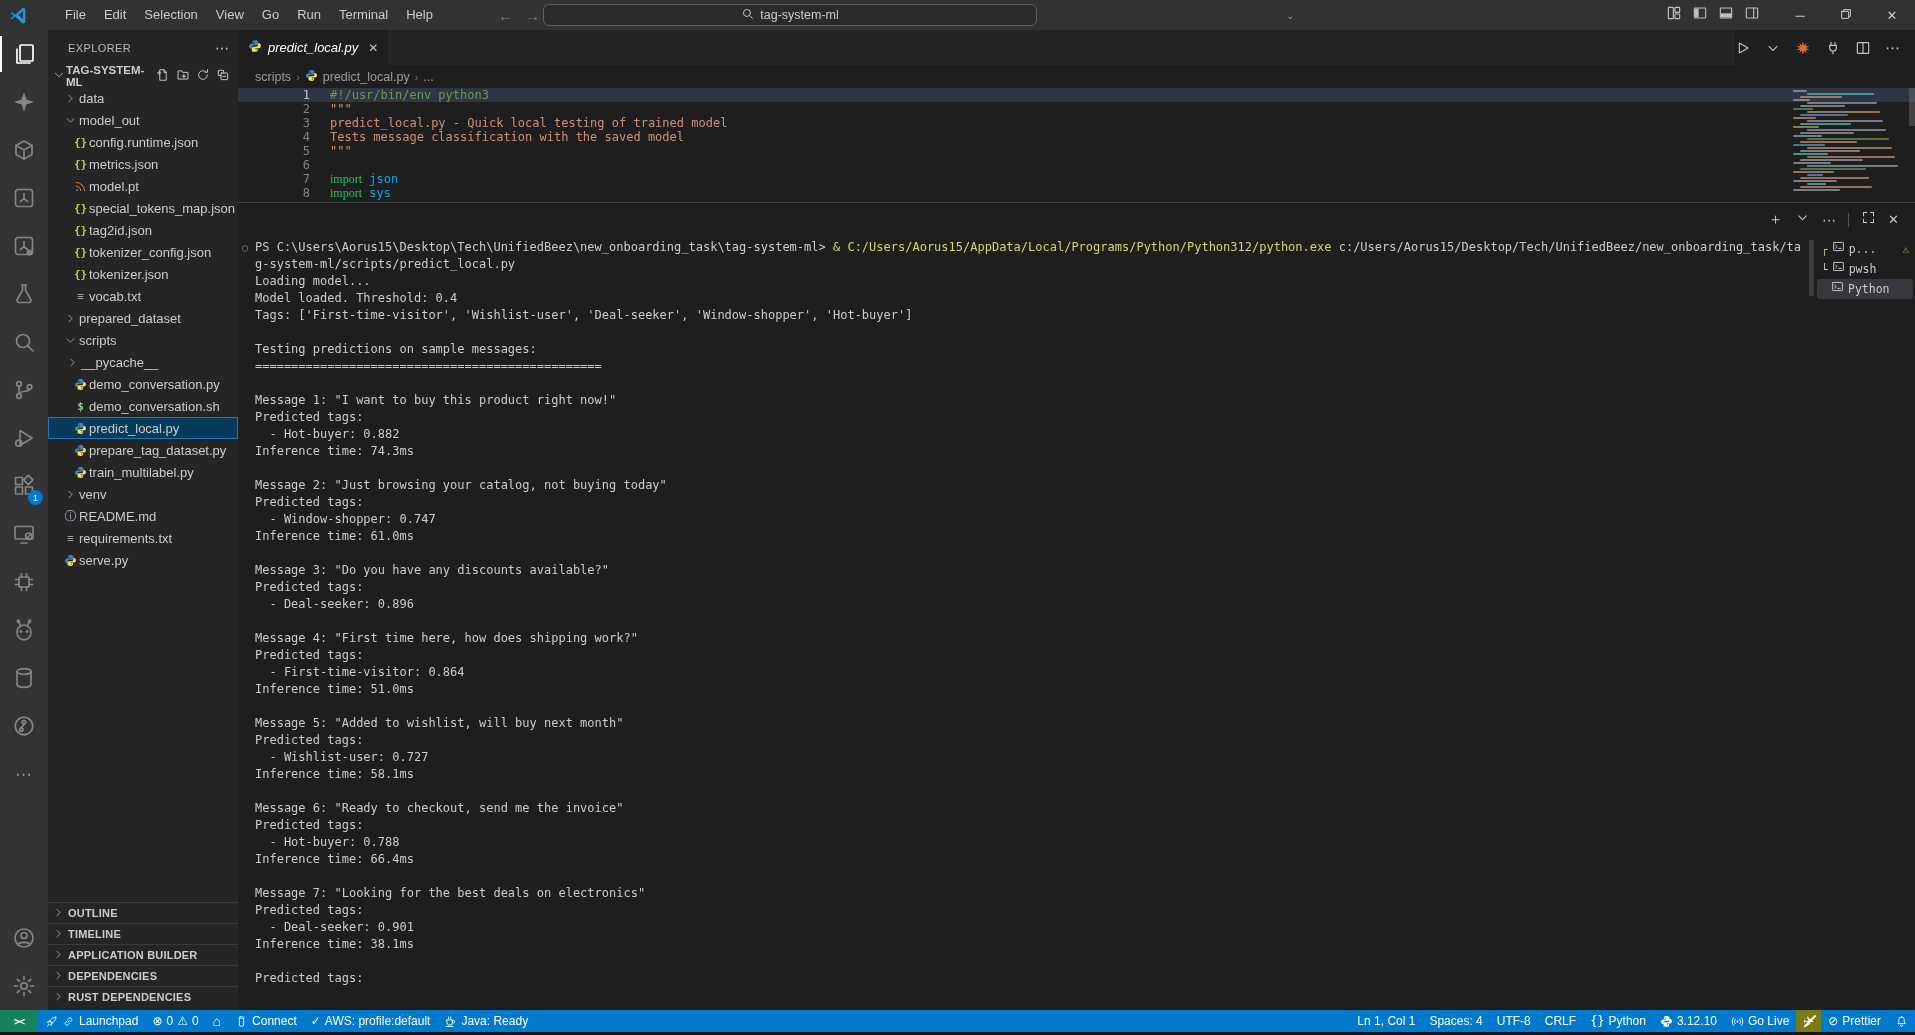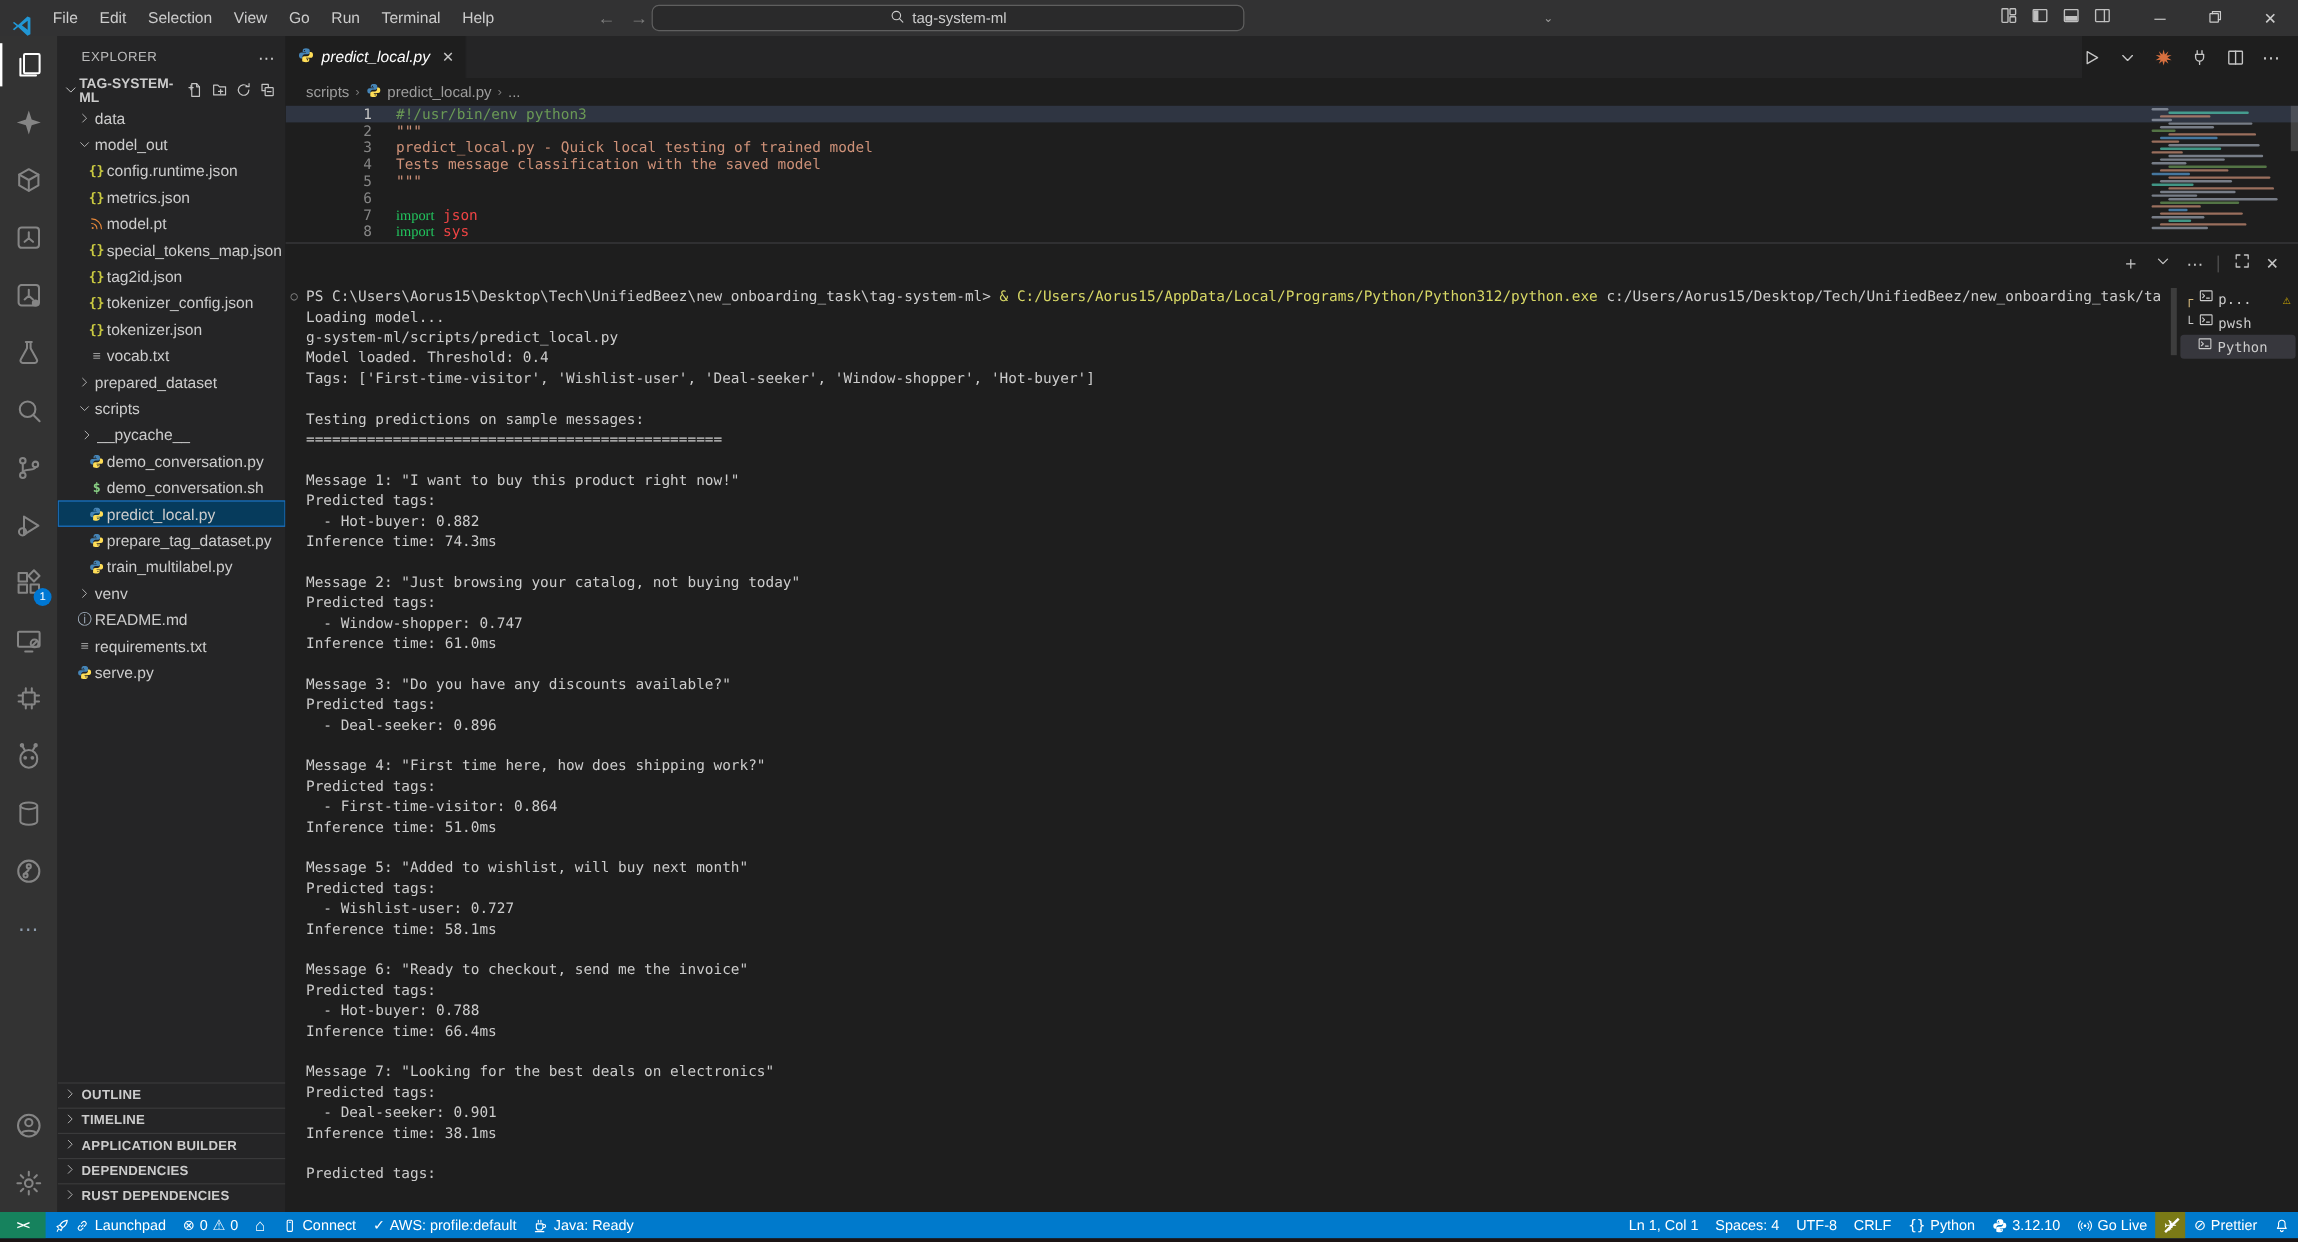--- a/index.html
+++ b/index.html
@@ -1,21 +1,21 @@
 <!DOCTYPE html>
 <html><head>
 <meta charset="utf-8">
 <style>
   * { margin:0; padding:0; box-sizing:border-box; }
   html,body { background:#111; }
   body { font-family:"Liberation Sans", sans-serif; }
   #window { position:relative; width:1915px; height:1035px; background:#1e1e1e; overflow:hidden; color:#cccccc; }
 
   
-  .titlebar { position:absolute; left:0; top:0; width:100%; height:30px; background:#323233; display:flex; align-items:flex-end; }
+  .titlebar { position:absolute; left:0; top:0; width:100%; height:30px; background:#323233; display:flex; align-items:center;gap:21px; }
   .vscode-logo { width:18px; height:18px; margin:0 8px 0 9px; }
   .menu-item { font-size:13px; color:#cccccc; padding:0 9px; line-height:30px; cursor:default; }
   .nav-arrows { position:absolute; left:498px; top:0; height:30px; display:flex; align-items:center; gap:12px; color:#7f7f7f; font-size:15px; }
   .searchbox { position:absolute; left:543px; top:4px; width:494px; height:22px; background:#2a2a2b; border:1px solid #5f5f5f; border-radius:6px; display:flex; align-items:center; justify-content:center; gap:6px; font-size:12.5px; color:#cccccc; }
   .searchbox .icon svg { width:13px; height:13px; }
   .title-right { position:absolute; right:0; top:0; height:30px; display:flex; align-items:center; }
   .tr-icon { width:26px; height:30px; display:flex; align-items:center; justify-content:center; color:#c0c0c0; }
   .tr-icon svg { width:16px; height:16px; }
   .layout-dd { position:absolute; left:1284px; top:0; height:30px; display:flex; align-items:center; gap:2px; color:#c0c0c0; }
   .layout-dd .chev { font-size:10px; color:#9a9a9a; }
@@ -66,21 +66,21 @@
   .editor-actions .more { font-size:15px; letter-spacing:1px; }
   .breadcrumbs { height:23px; display:flex; align-items:center; gap:5px; padding-left:17px; font-size:12.5px; color:#9d9d9d; }
   .breadcrumbs .sep { font-size:11px; color:#7a7a7a; }
   .breadcrumbs .ficon svg { width:13px; height:13px; }
   .code-area { position:relative; height:114px; overflow:hidden; font-family:"DejaVu Sans Mono", monospace; font-size:12px; }
   .code-line { position:relative; height:14px; line-height:14px; white-space:pre; }
   .code-line .ln { position:absolute; left:0; width:72px; text-align:right; color:#858585; }
   .code-line.current { background:#2f3542; }
   .code-line.current .ln { color:#c6c6c6; }
   .code-line .code { position:absolute; left:92px; }
-  .tok-comment { color:#6a9955; } .tok-string { color:#ce9178; } .tok-keyword { color:#22c55e;font-family:Liberation Serif, serif; } .tok-plain { color:#ef4444; }
+  .tok-comment { color:#6a9955; } .tok-string { color:#ce9178; } .tok-keyword { color:#22c55e;font-family:Liberation Serif, serif; } .tok-plain { color:#0ea5e9; }
   .minimap { position:absolute; right:10px; top:2px; width:112px; }
   .minimap .mrow { height:2px; margin-bottom:1px; border-radius:1px; }
   .editor-scroll { position:absolute; right:0; top:0; width:6px; height:38px; background:rgba(121,121,121,.4); }
 
   
   .panel { position:absolute; left:0; top:172px; width:100%; height:808px; border-top:1px solid #3e3e42; background:#1e1e1e; }
   .panel-header { height:33px; display:flex; align-items:center; padding-left:17px; }
   .panel-tab { font-size:11px; letter-spacing:.3px; color:#969696; margin-right:28px; height:33px; display:flex; align-items:center; position:relative; }
   .panel-tab.active { color:#e7e7e7; }
   .panel-tab.active::after { content:""; position:absolute; left:0; right:0; bottom:5px; height:1px; background:#e7e7e7; }
@@ -643,22 +643,22 @@
           <span class="sepline"></span>
           <span class="icon"><svg viewBox="0 0 24 24" fill="none" stroke="currentColor" stroke-width="1.7" stroke-linecap="round" stroke-linejoin="round">
                 <path d="M4 9V4h5M15 4h5v5M20 15v5h-5M9 20H4v-5"></path>
               </svg></span>
           <span class="txt" style="font-size:13px;">✕</span>
         </span>
       </div>
       <div class="terminal">
         <div id="termlines">
             <div class="t-line"><span class="t-deco">○</span><span class="">PS C:\Users\Aorus15\Desktop\Tech\UnifiedBeez\new_onboarding_task\tag-system-ml&gt; </span><span class="t-y">&amp; C:/Users/Aorus15/AppData/Local/Programs/Python/Python312/python.exe</span><span class=""> c:/Users/Aorus15/Desktop/Tech/UnifiedBeez/new_onboarding_task/ta</span></div>
+            <div class="t-line">g-system-ml/scripts/predict_local.py</div>
             <div class="t-line">Loading model...</div>
-            <div class="t-line">g-system-ml/scripts/predict_local.py</div>
             <div class="t-line">Model loaded. Threshold: 0.4</div>
             <div class="t-line">Tags: ['First-time-visitor', 'Wishlist-user', 'Deal-seeker', 'Window-shopper', 'Hot-buyer']</div>
             <div class="t-line">&nbsp;</div>
             <div class="t-line">Testing predictions on sample messages:</div>
             <div class="t-line">================================================</div>
             <div class="t-line">&nbsp;</div>
             <div class="t-line">Message 1: "I want to buy this product right now!"</div>
             <div class="t-line">Predicted tags:</div>
             <div class="t-line">  - Hot-buyer: 0.882</div>
             <div class="t-line">Inference time: 74.3ms</div>

